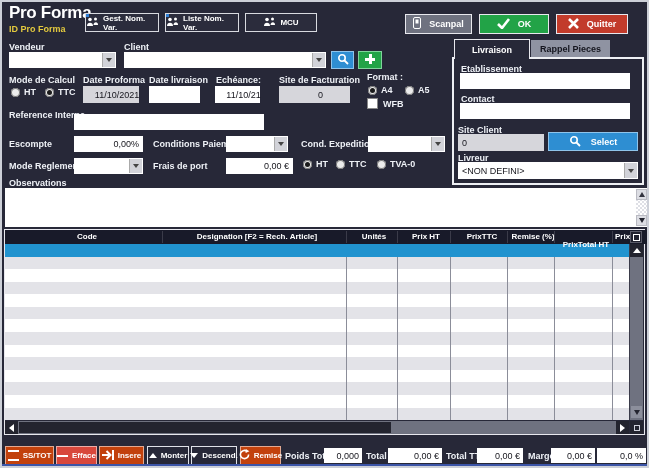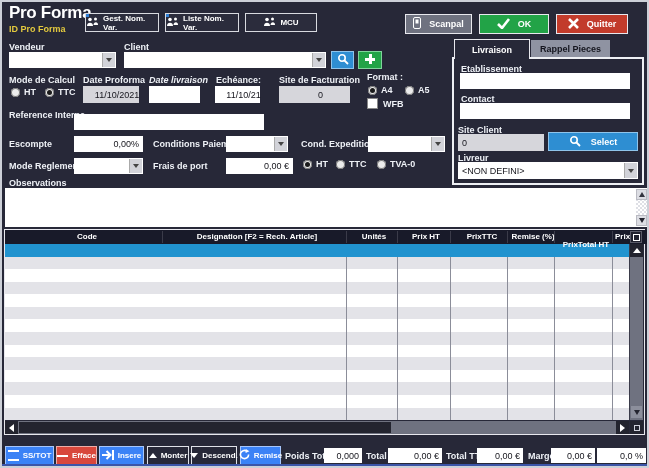--- a/index.html
+++ b/index.html
@@ -74,21 +74,21 @@
   .vsb .bot{position:absolute;left:1px;bottom:2px;width:11px;height:12px;background:#8c8f9c;display:flex;align-items:center;justify-content:center;}
 
   .hsb{position:absolute;left:3px;top:419px;width:624px;height:13px;background:#6f7280;z-index:2;}
   .hsb .lft{position:absolute;left:0;top:0;width:13px;height:13px;background:#23242f;display:flex;align-items:center;justify-content:center;}
   .hsb .thumb{position:absolute;left:14px;top:1px;width:372px;height:11px;background:#23242f;}
   .hsb .rgt{position:absolute;right:0;top:0;width:13px;height:13px;background:#23242f;display:flex;align-items:center;justify-content:center;}
   .rescorner{position:absolute;left:628px;top:419px;width:13px;height:13px;background:#23242f;display:flex;align-items:center;justify-content:center;z-index:2;}
 
   .fbtn{position:absolute;top:444px;height:19px;color:#fff;font-size:8px;font-weight:bold;
         display:flex;align-items:center;justify-content:center;gap:4px;box-sizing:border-box;border:1px solid rgba(255,255,255,.55);}
-  .fbtn.blue{background:#3b82f6;}
+  .fbtn.blue{background:#c2410c;}
   .fbtn.red{background:#d8473c;}
   .fbtn.dark{background:transparent;border:1px solid #dfe1e8;}
   .ffield{position:absolute;top:446px;height:15px;background:#fff;color:#15151c;font-size:9px;
           display:flex;align-items:center;justify-content:flex-end;padding:0 3px;box-sizing:border-box;}
   .flbl{position:absolute;top:449px;font-size:9px;font-weight:bold;color:#eef1f6;white-space:nowrap;}
 
   .icon-eq{width:11px;height:7px;border-top:2px solid #fff;border-bottom:2px solid #fff;}
   .icon-minus{width:11px;height:2px;background:#fff;}
   .selbtn{position:absolute;left:546px;top:130px;width:90px;height:19px;background:#2e8ed2;border:1px solid #8fc4ea;
           color:#fff;font-size:9px;font-weight:bold;display:flex;align-items:center;justify-content:center;gap:10px;box-sizing:border-box;}
@@ -180,21 +180,21 @@
 
   <div class="lbl" style="left:7px;top:73px;">Mode de Calcul</div>
   <span class="radio" style="left:9px;top:86px;"></span>
   <div class="lbl" style="left:22px;top:85px;">HT</div>
   <span class="radio sel" style="left:43px;top:86px;"></span>
   <div class="lbl" style="left:56px;top:85px;">TTC</div>
 
   <div class="lbl" style="left:81px;top:73px;">Date Proforma</div>
   <div class="field gray center" style="left:81px;top:84px;width:56px;height:17px;">11/10/2021</div>
 
-  <div class="lbl" style="left:147px;top:73px;font-style:italic;">Date livraison</div>
+  <div class="lbl" style="left:147px;top:73px;">Date livraison</div>
   <div class="field center" style="left:147px;top:84px;width:51px;height:17px;"></div>
 
   <div class="lbl" style="left:214px;top:73px;">Echéance:</div>
   <div class="field center" style="left:213px;top:84px;width:45px;height:17px;">11/10/21</div>
 
   <div class="lbl" style="left:277px;top:73px;">Site de Facturation</div>
   <div class="field gray center" style="left:277px;top:84px;width:71px;height:17px;">0</div>
 
   <div class="lbl" style="left:365px;top:70px;">Format :</div>
   <span class="radio sel" style="left:366px;top:84px;"></span>

